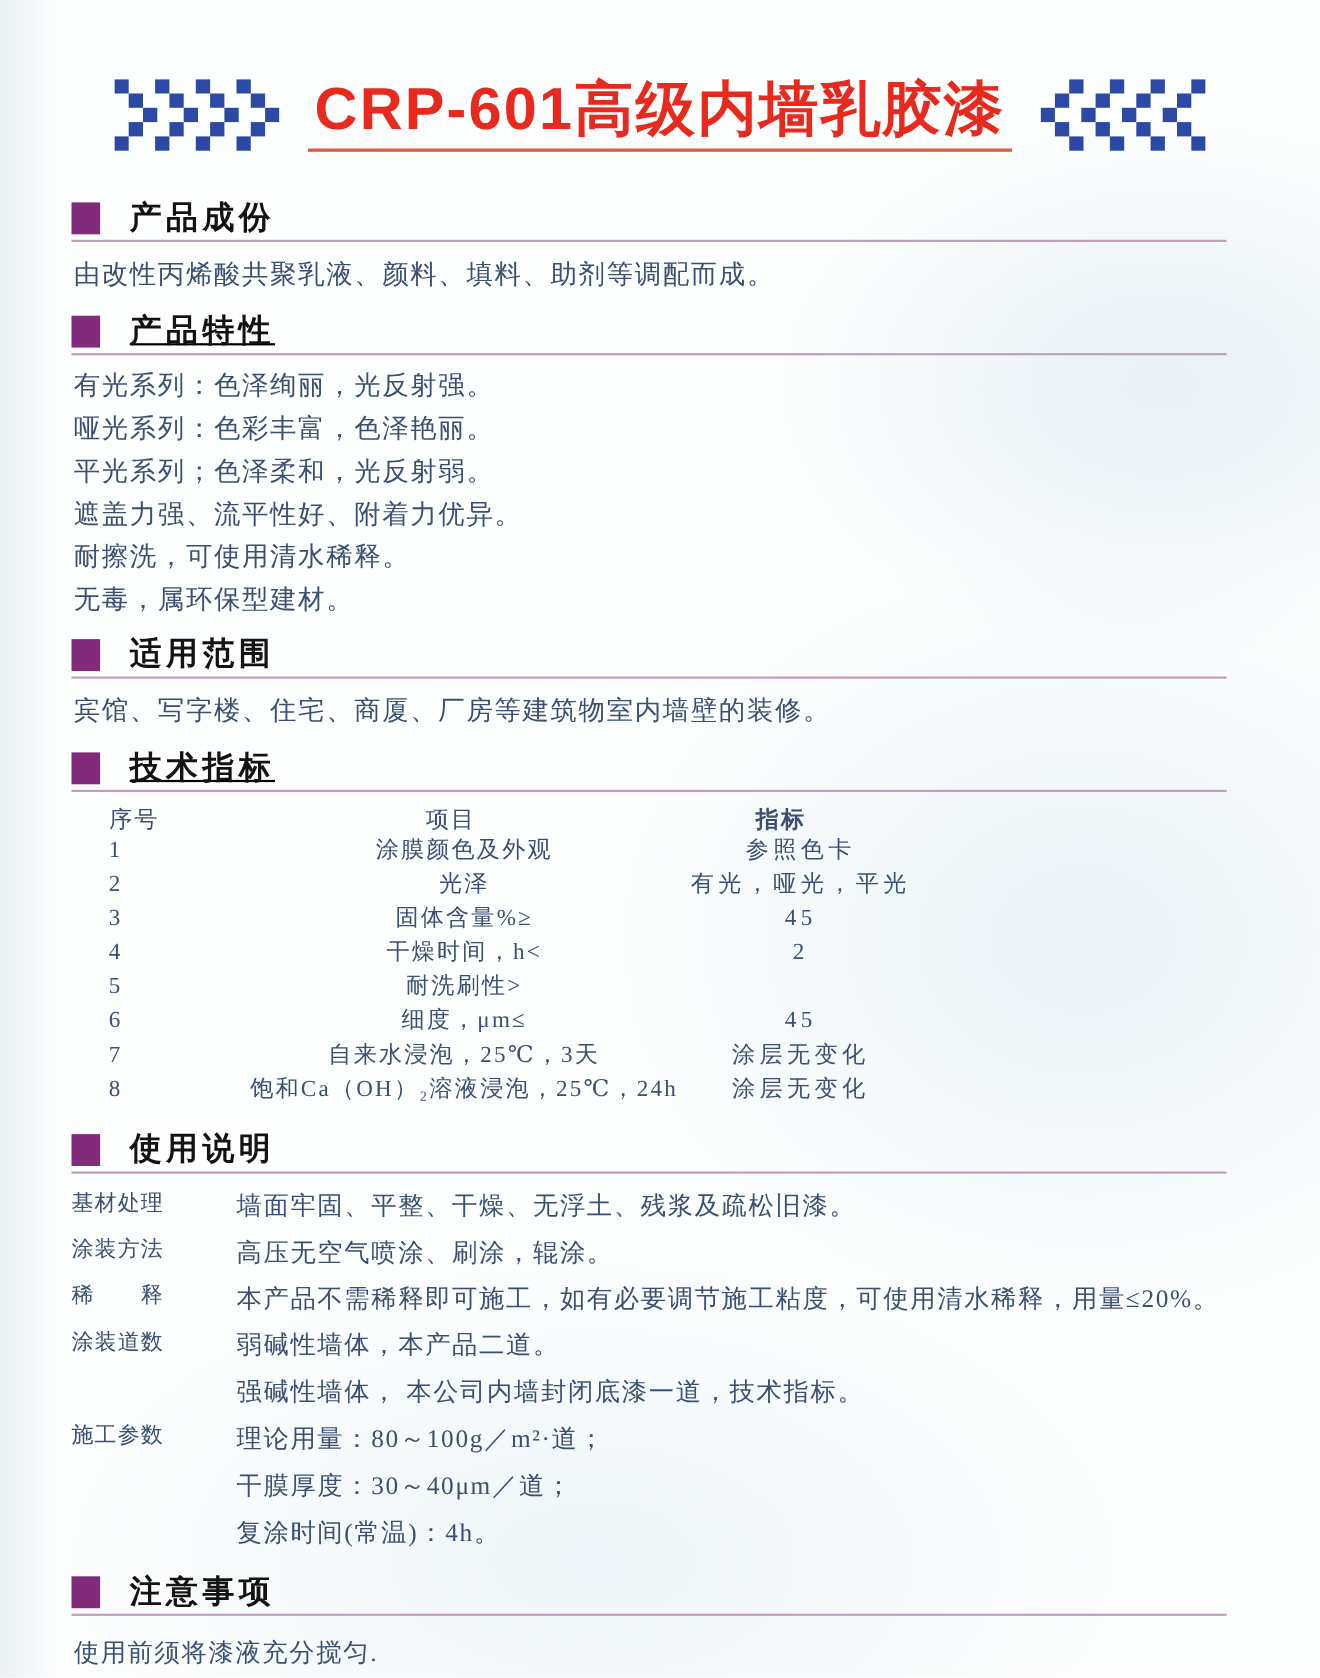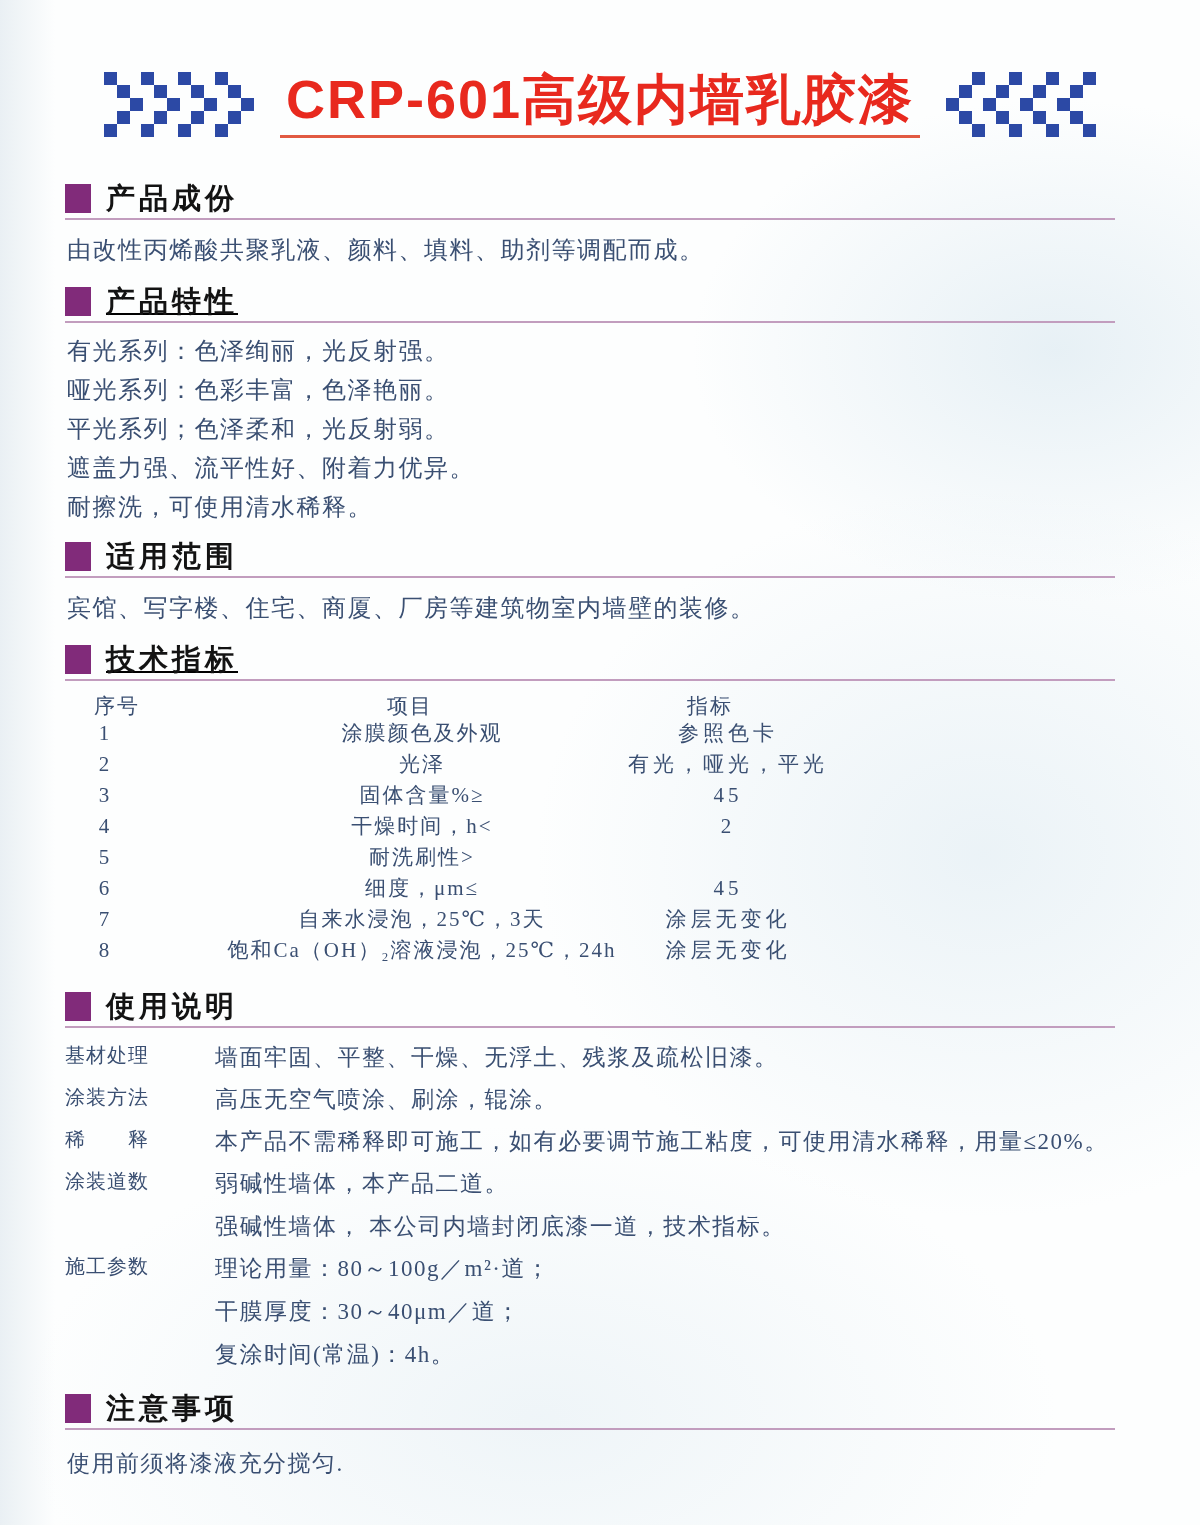--- a/index.html
+++ b/index.html
@@ -25,21 +25,21 @@
   .page-title {
     font-family:"Liberation Sans","DejaVu Sans",sans-serif;
     font-weight:bold; font-size:54px; line-height:1;
     color:#e8291e; letter-spacing:2px;
     border-bottom:3px solid #e25a42; padding:0 6px 9px;
     white-space:nowrap;
   }
   
   .content { margin:46px 85px 0 65px; }
   .sec-heading {
-    display:flex; align-items:center; gap:15px;
+    display:flex; align-items:center; gap:27px;
     border-bottom:2px solid #c29dbe; padding-bottom:5px;
   }
   .bullet { width:26px; height:29px; background:#812b7a; flex:none; }
   .sec-title {
     font-family:"Liberation Sans","DejaVu Sans",sans-serif;
     font-weight:bold; font-size:29px; line-height:1;
     color:#131313; letter-spacing:4px; white-space:nowrap;
   }
   .body-text { color:#3a4f72; }
   .one-line { font-size:24px; letter-spacing:1.5px; margin:16px 0 0 2px; line-height:1.2; }
@@ -50,21 +50,21 @@
   .spec-table { margin-top:12px; }
   .spec-row { position:relative; height:31px; }
   .spec-hrow { position:relative; height:27px; }
   .spec-no, .spec-item, .spec-val, .spec-h {
     position:absolute; top:2px; text-align:center; white-space:nowrap;
     font-size:21px; color:#3a4f72; letter-spacing:2px; line-height:1.1;
   }
   .spec-no  { left:0; width:80px; }
   .spec-item{ left:12px; width:690px; }
   .spec-val { left:358px; width:610px; letter-spacing:4px; }
-  .h-no { left:12px; width:80px; } .h-item { left:0; width:690px; } .h-val { left:340px; width:610px; }
+  .h-no { left:0; width:80px;text-align:right; } .h-item { left:0; width:690px; } .h-val { left:340px; width:610px;font-weight:bold; }
   
   .usage-block { margin-top:14px; }
   .usage-item { display:flex; margin-top:11px; }
   .usage-label {
     width:150px; flex:none; font-size:20px; color:#3a4f72;
     letter-spacing:1px; line-height:1.3; white-space:nowrap;font-family:Liberation Serif, serif;
   }
   .usage-content { flex:1; }
   .usage-content p {
     margin:0 0 12px; font-size:23px; color:#3a4f72;
@@ -160,20 +160,21 @@
     <section>
       <div class="sec-heading mt22">
         <span class="bullet"></span>
         <span class="sec-title">产品特性</span>
       </div>
       <p class="body-text feature-line">有光系列：色泽绚丽，光反射强。</p>
       <p class="body-text feature-line">哑光系列：色彩丰富，色泽艳丽。</p>
       <p class="body-text feature-line">平光系列；色泽柔和，光反射弱。</p>
       <p class="body-text feature-line">遮盖力强、流平性好、附着力优异。</p>
       <p class="body-text feature-line">耐擦洗，可使用清水稀释。</p>
+      <p class="body-text feature-line">无毒，属环保型建材。</p>
     </section>
 
     <section>
       <div class="sec-heading mt20">
         <span class="bullet"></span>
         <span class="sec-title">适用范围</span>
       </div>
       <p class="body-text one-line">宾馆、写字楼、住宅、商厦、厂房等建筑物室内墙壁的装修。</p>
     </section>
 

